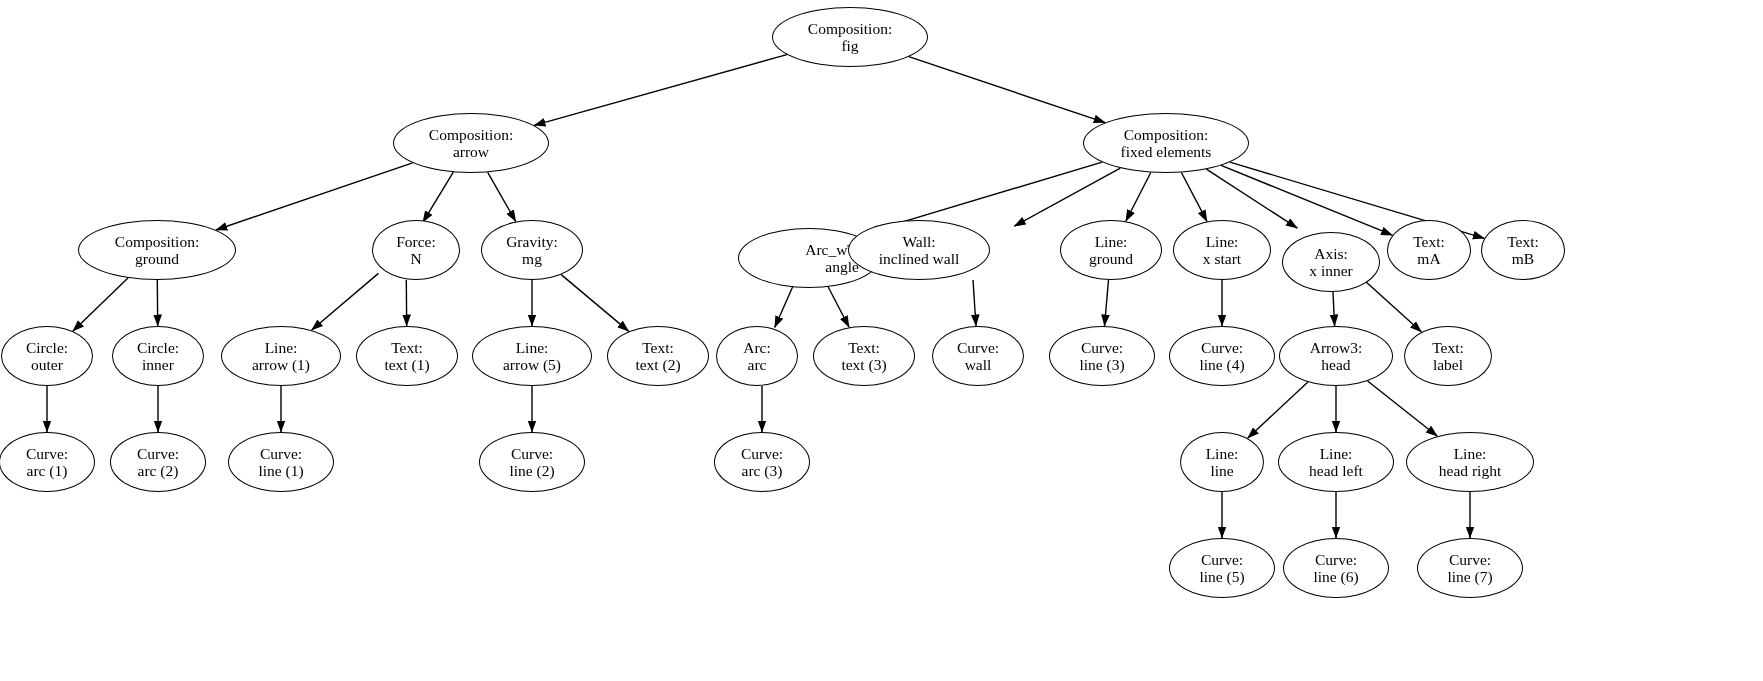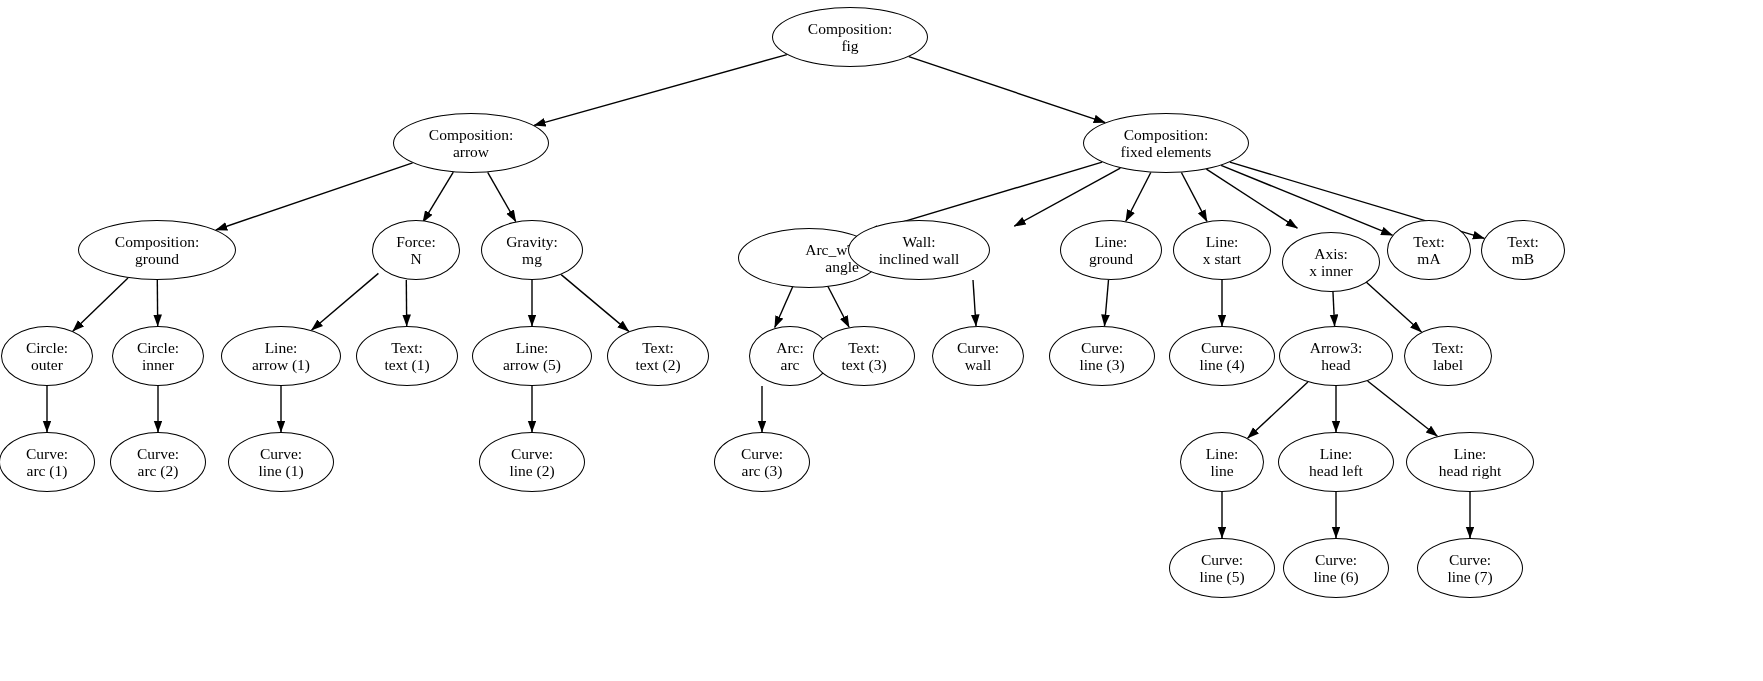--- a/index.html
+++ b/index.html
@@ -169,21 +169,21 @@
           <span class="lbl">Line:</span>
           <span class="lbl">arrow (5)</span>
         </div>
       </div>
       <div class="node" style="left: 607px; top: 326px; width: 102px; height: 60px;">
         <div>
           <span class="lbl">Text:</span>
           <span class="lbl">text (2)</span>
         </div>
       </div>
-      <div class="node" style="left: 749px; top: 326px; width: 82px; height: 60px;">
+      <div class="node" style="left: 716px; top: 326px; width: 82px; height: 60px;">
         <div>
           <span class="lbl">Arc:</span>
           <span class="lbl">arc</span>
         </div>
       </div>
       <div class="node" style="left: 813px; top: 326px; width: 102px; height: 60px;">
         <div>
           <span class="lbl">Text:</span>
           <span class="lbl">text (3)</span>
         </div>

